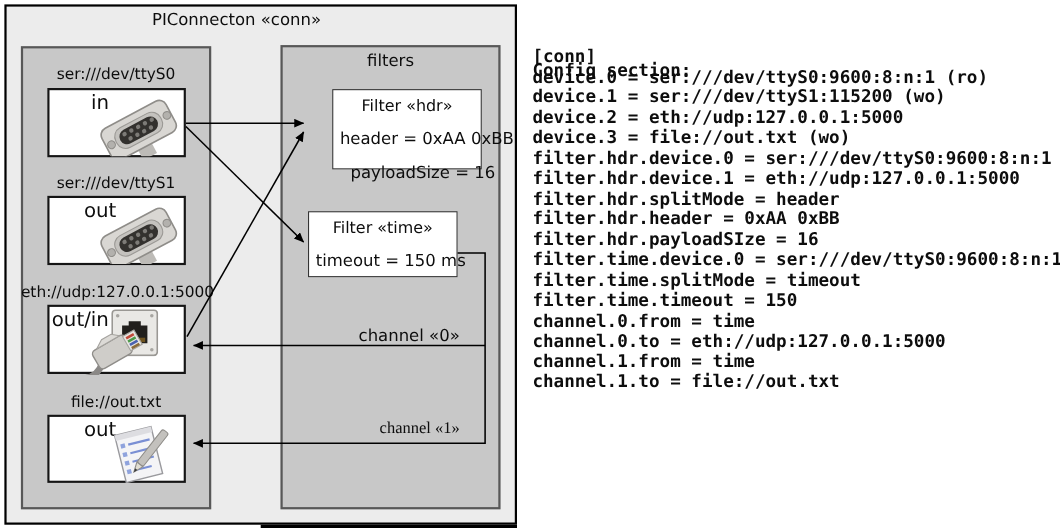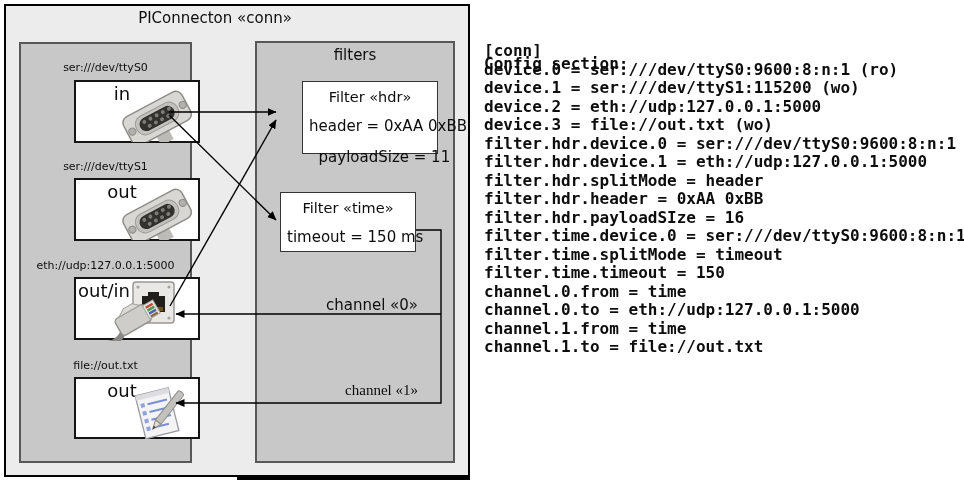--- a/index.html
+++ b/index.html
@@ -24,25 +24,25 @@
   .panel { background:#c8c8c8; border:2px solid #585858; }
   #devices-panel { left:19px; top:42px;  width:173px; height:421px; }
   #filters-panel { left:255px; top:41px; width:200px; height:422px; }
   #filters-label {
     left:255px; top:46px; width:200px; text-align:center;
     font-size:15px;
   }
 
   .dev-url {
     left:19px; width:173px; text-align:center;
-    font-size:11px; line-height:16px; white-space:nowrap;
+    font-size:14px; line-height:16px; white-space:nowrap;
   }
   .dev-box {
     left:43px; width:126px; height:63px;
-    background:#ffffff; border:2px solid #151515;margin-left:31px;
+    background:#ffffff; border:2px solid #151515;
   }
   .dev-mode {
     position:absolute; top:1px; left:0; right:0; text-align:center;
     font-size:18px; line-height:21px;
   }
   .icon { position:absolute; }
 
   .filter-box {
     left:280px; width:136px;
     background:#ffffff; border:1.5px solid #343434;
@@ -187,21 +187,21 @@
         <path d="M34 40 l3.5 9 l3.5 -9 z" fill="#e2ded2" stroke="#8f8d89" stroke-width="1"></path>
         <path d="M36.2 45.5 l1.3 3.5 l1.3 -3.5 z" fill="#3a3a3a"></path>
       </g>
     </svg>
   </span>
 </div>
 
 <div class="abs filter-box" style="top:81px; height:73px;margin-left:22px;">
   <div class="filter-title">Filter «hdr»</div>
   <div class="filter-props"><span>header = 0xAA 0xBB</span><br>
-  <span>payloadSize = 11</span></div>
+  <span>payloadSize = 16</span></div>
 </div>
 
 <div class="abs filter-box" style="top:192px; height:60px;">
   <div class="filter-title">Filter «time»</div>
   <div class="filter-props">timeout = 150 ms</div>
 </div>
 
 <div class="abs channel-label" style="top:296px;">channel «0»</div>
 <div class="abs channel-label" style="top:382px;font-family:Liberation Serif, serif;">channel «1»</div>
 

